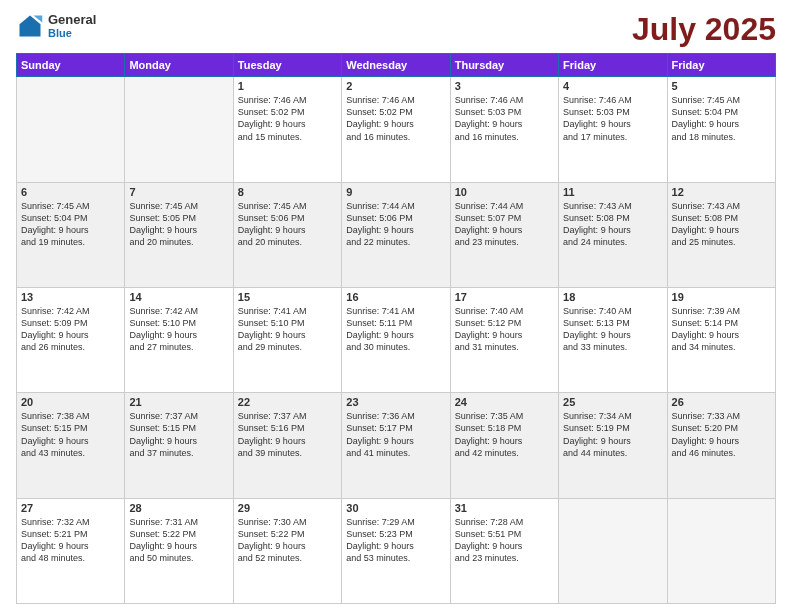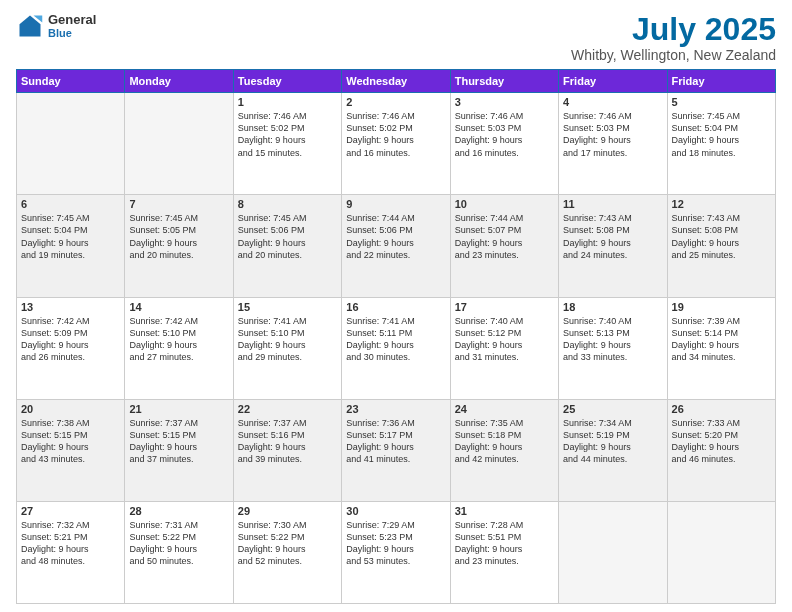--- a/index.html
+++ b/index.html
@@ -46,21 +46,21 @@
     .logo-icon {
       width: 28px;
       height: 28px;
     }
     .title-block {
       text-align: right;
     }
     .main-title {
       font-size: 32px;
       font-weight: bold;
-      color: #0369a1;
+      color: #7f1d1d;
       line-height: 1.1;
     }
     .subtitle {
       font-size: 14px;
       color: #555;
     }
     .calendar {
       flex: 1;
       border: 1px solid #ccc;
       border-collapse: collapse;
@@ -113,21 +113,20 @@
         <polygon points="16,4 28,14 28,28 4,28 4,14" fill="#1a6faf"></polygon>
         <polygon points="20,4 30,12 30,4" fill="#4fa8e0"></polygon>
       </svg>
       <div class="logo-text">
         <span class="logo-general">General</span>
         <span class="logo-blue">Blue</span>
       </div>
     </div>
     <div class="title-block">
       <div class="main-title">July 2025</div>
-      <div class="subtitle">Whitby, Wellington, New Zealand</div>
     </div>
   </div>
 
   <table class="calendar">
     <thead>
       <tr>
         <th>Sunday</th>
         <th>Monday</th>
         <th>Tuesday</th>
         <th>Wednesday</th>

